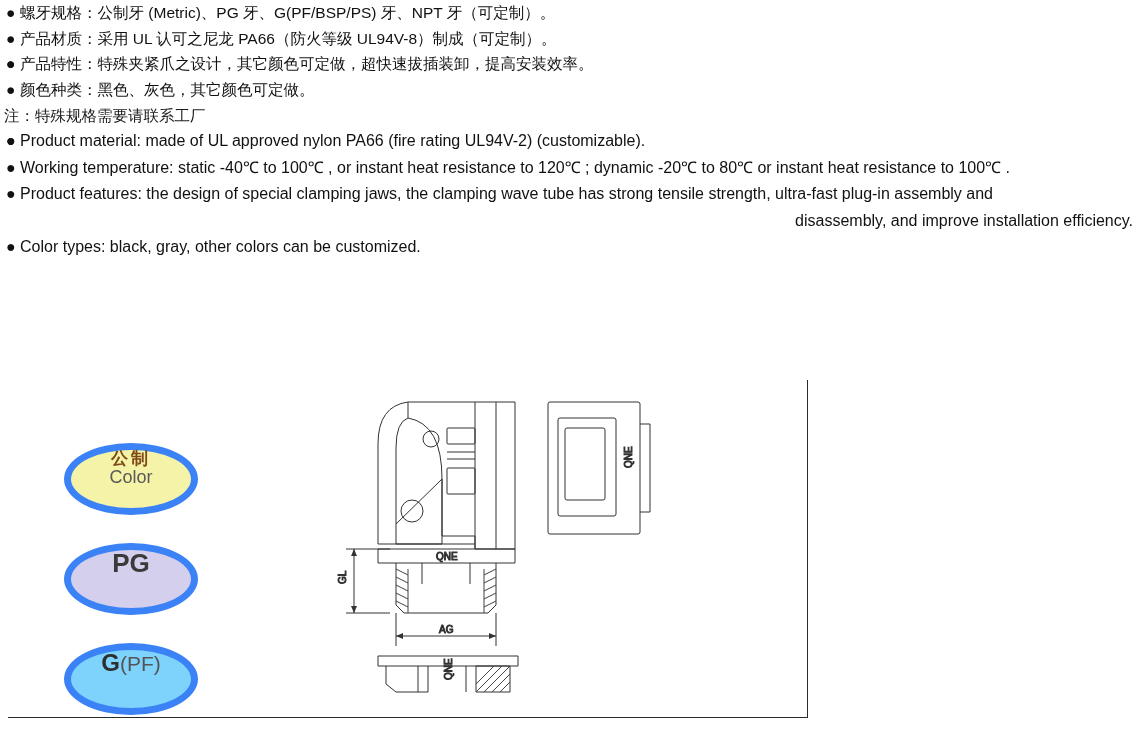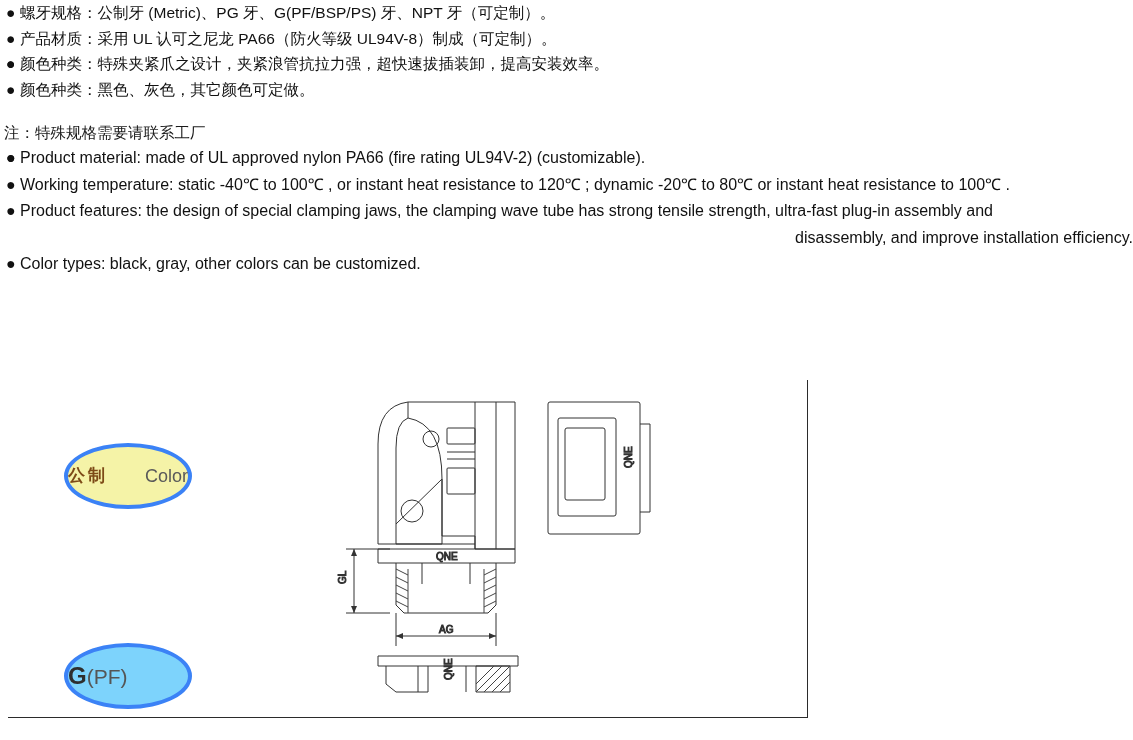--- a/index.html
+++ b/index.html
@@ -40,21 +40,21 @@
   .cn-list li .bullet,
   .en-list li .bullet {
     position: absolute;
     left: 6px;
     top: 0;
   }
   .note-cn {
     font-size: 15.5px;
     line-height: 25px;
     padding-left: 4px;
-    margin-top: 18px;
+    margin-top: 1px;
     white-space: nowrap;
   }
   .en-list {
     margin-top: 16px;
   }
   .en-list li {
     font-size: 16px;
     line-height: 26.5px;
     padding-left: 20px;
     position: relative;
@@ -94,25 +94,25 @@
     border-bottom: 1px solid #2b2b2b;
     box-sizing: border-box;
   }
 
   
   .badge {
     position: absolute;
     width: 120px;
     height: 58px;
     border-radius: 50%;
-    border: 4px solid #3b82f6;
+    border: 7px solid #3b82f6;
     display: flex;
-    flex-direction: row;
+    flex-direction: column;
     align-items: center;
-    justify-content: space-between;
+    justify-content: flex-start;
     line-height: 1.05;
   }
   .badge-metric {
     left: 64px;
     top: 63px;
     background: #f5f3a7;
   }
   .badge-metric .l1 {
     font-size: 17px;
     font-weight: bold;
@@ -176,21 +176,21 @@
     </li>
     <li>
       <span class="bullet">●</span>
       <span>产品材质：采用 UL 认可之尼龙 PA66（防火等级 UL94V-8）制成（可定制）。</span>
     </li>
     <li>
       <span class="bullet">●</span>
     </li>
     <li>
       <span class="bullet">●</span>
-      <span>颜色种类：特殊夹紧爪之设计，夹紧浪管抗拉力强，超快速拔插装卸，提高安装效率。</span>
+      <span>产品特性：特殊夹紧爪之设计，其它颜色可定做，超快速拔插装卸，提高安装效率。</span>
     </li>
     <li>
       <span class="bullet">●</span>
       <span>颜色种类：黑色、灰色，其它颜色可定做。</span>
     </li>
   </ul>
 
   <div class="note-cn">注：特殊规格需要请联系工厂</div>
 
   <ul class="spec-list en-list">
@@ -219,20 +219,23 @@
 </div>
 
 <div class="drawing">
   <div class="frame"></div>
 
   <div class="badge badge-metric">
     <div class="l1">公制</div>
     <div class="l2">Color</div>
   </div>
 
+  <div class="badge badge-pg">
+    <div class="l1">PG</div>
+  </div>
 
   <div class="badge badge-gpf">
     <div class="l1"><span>G</span><span class="sub">(PF)</span></div>
   </div>
 
   <svg class="tech" width="500" height="330" viewBox="0 0 500 330" fill="none" stroke="#333" stroke-width="1">
 
     <g>
 
       <path d="M108 18 L215 18 L215 165 L175 165 L175 152 L142 152

